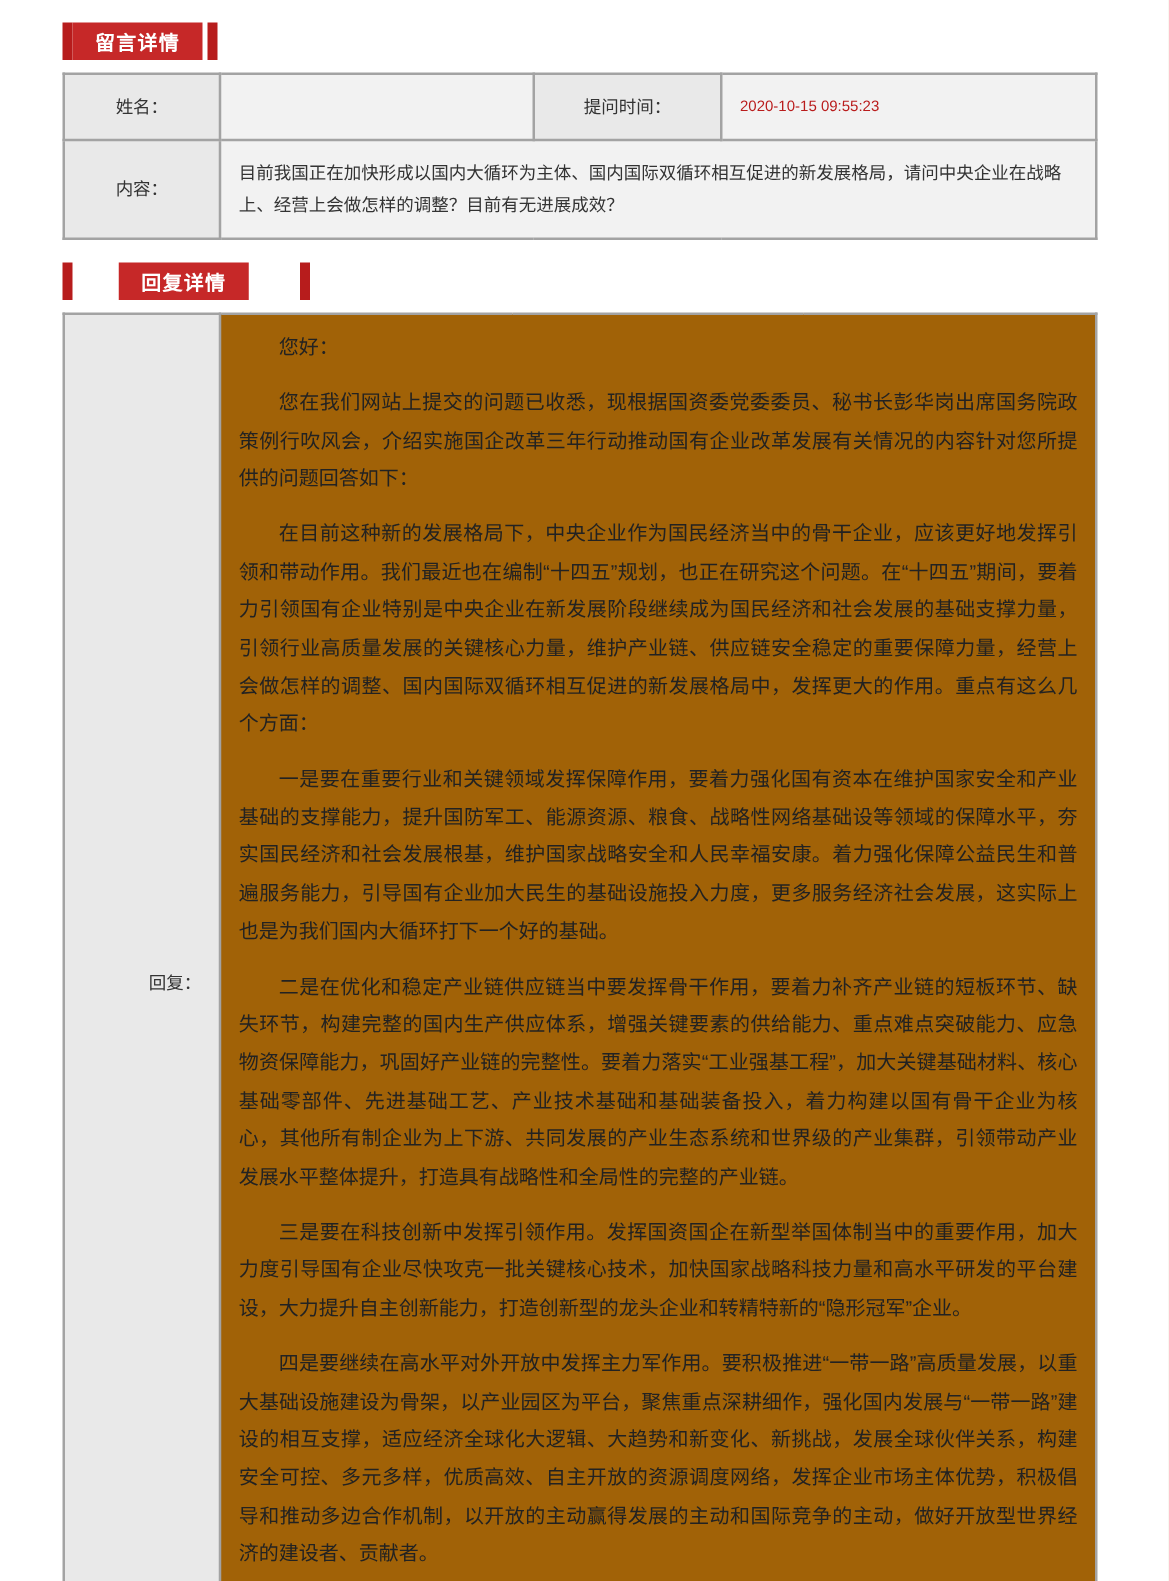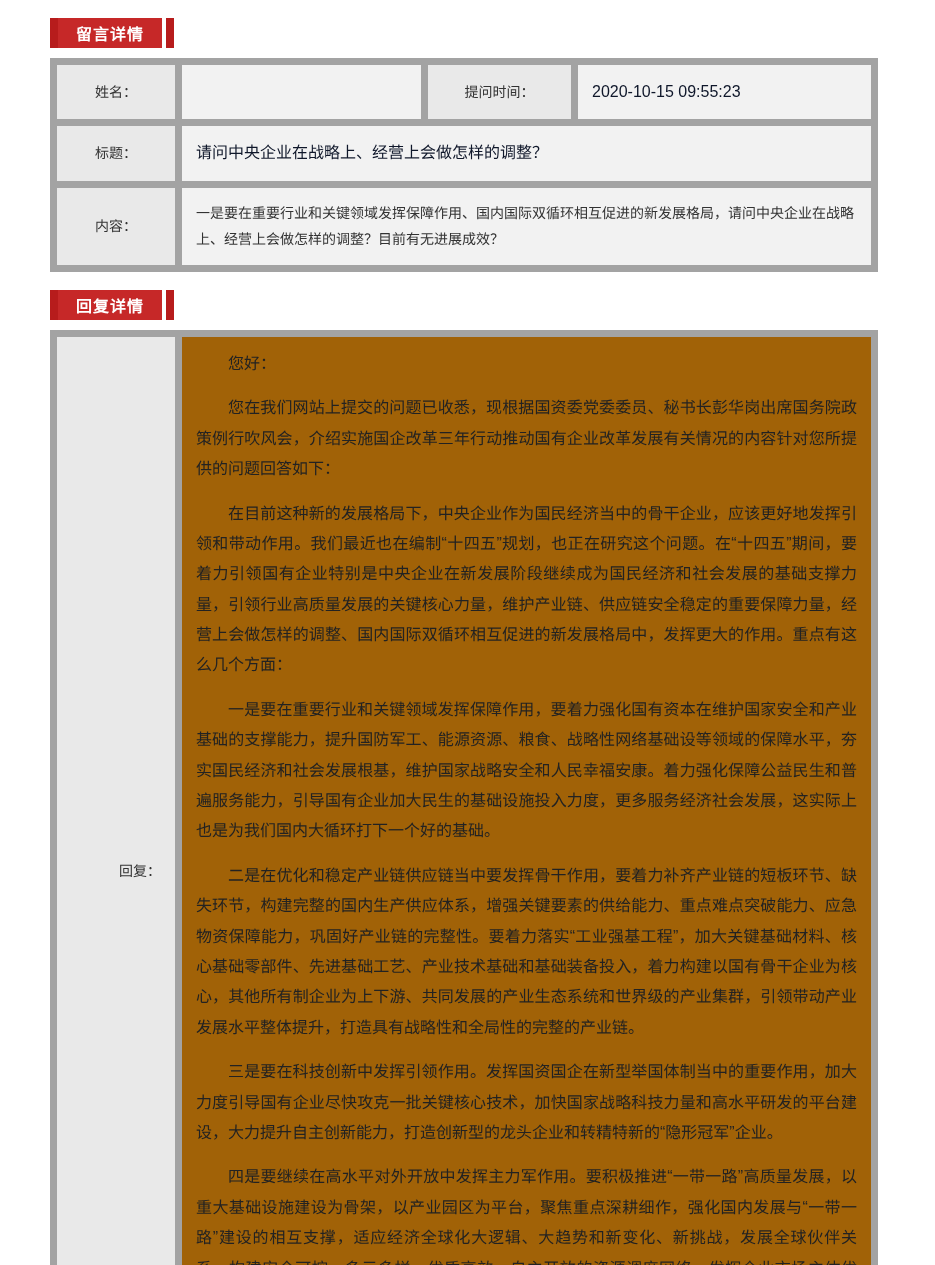--- a/index.html
+++ b/index.html
@@ -53,36 +53,36 @@
   }
 
   
   .info-table {
     width: 100%;
     border-collapse: collapse;
     border: 1px solid #d6d6d6;
     table-layout: fixed;
   }
   .info-table td {
-    border: 7px solid #a3a3a3;
+    border: 2px solid #a3a3a3;
     padding: 12px 14px;
     vertical-align: middle;
     line-height: 1.9;
   }
   .label-cell {
     background: #e9e9e9;
     text-align: center;
     color: #333333;
     width: 125px;
     font-size: 14px;
   }
   .value-cell {
     background: #f2f2f2;
-    color: #0f172a;
-    font-size: 16px;
+    color: #b91c1c;
+    font-size: 12px;
   }
   .w-mid-label { width: 150px; }
   .w-mid-value { width: 300px; }
 
   .content-cell {
     background: #f2f2f2;
     line-height: 2.1;
   }
 
   
@@ -122,31 +122,27 @@
 
   <table class="info-table">
     <tbody>
       <tr>
         <td class="label-cell">姓名：</td>
         <td class="value-cell"></td>
         <td class="label-cell w-mid-label">提问时间：</td>
         <td class="value-cell w-mid-value">2020-10-15 09:55:23</td>
       </tr>
       <tr>
-        <td class="label-cell">标题：</td>
-        <td class="value-cell" colspan="3">请问中央企业在战略上、经营上会做怎样的调整？</td>
-      </tr>
-      <tr>
         <td class="label-cell">内容：</td>
-        <td class="content-cell" colspan="3">一是要在重要行业和关键领域发挥保障作用、国内国际双循环相互促进的新发展格局，请问中央企业在战略上、经营上会做怎样的调整？目前有无进展成效？</td>
+        <td class="content-cell" colspan="3">目前我国正在加快形成以国内大循环为主体、国内国际双循环相互促进的新发展格局，请问中央企业在战略上、经营上会做怎样的调整？目前有无进展成效？</td>
       </tr>
     </tbody>
   </table>
 
-  <div class="section-banner" style="margin-top:18px;">
+  <div class="section-banner" style="margin-top:18px;gap:37px;">
     <div class="banner-bar-left"></div>
     <div class="banner-main">回复详情</div>
     <div class="banner-bar-right"></div>
     <div class="banner-tail"></div>
   </div>
 
   <table class="info-table">
     <tbody>
       <tr>
         <td class="reply-label-cell">回复：</td>

